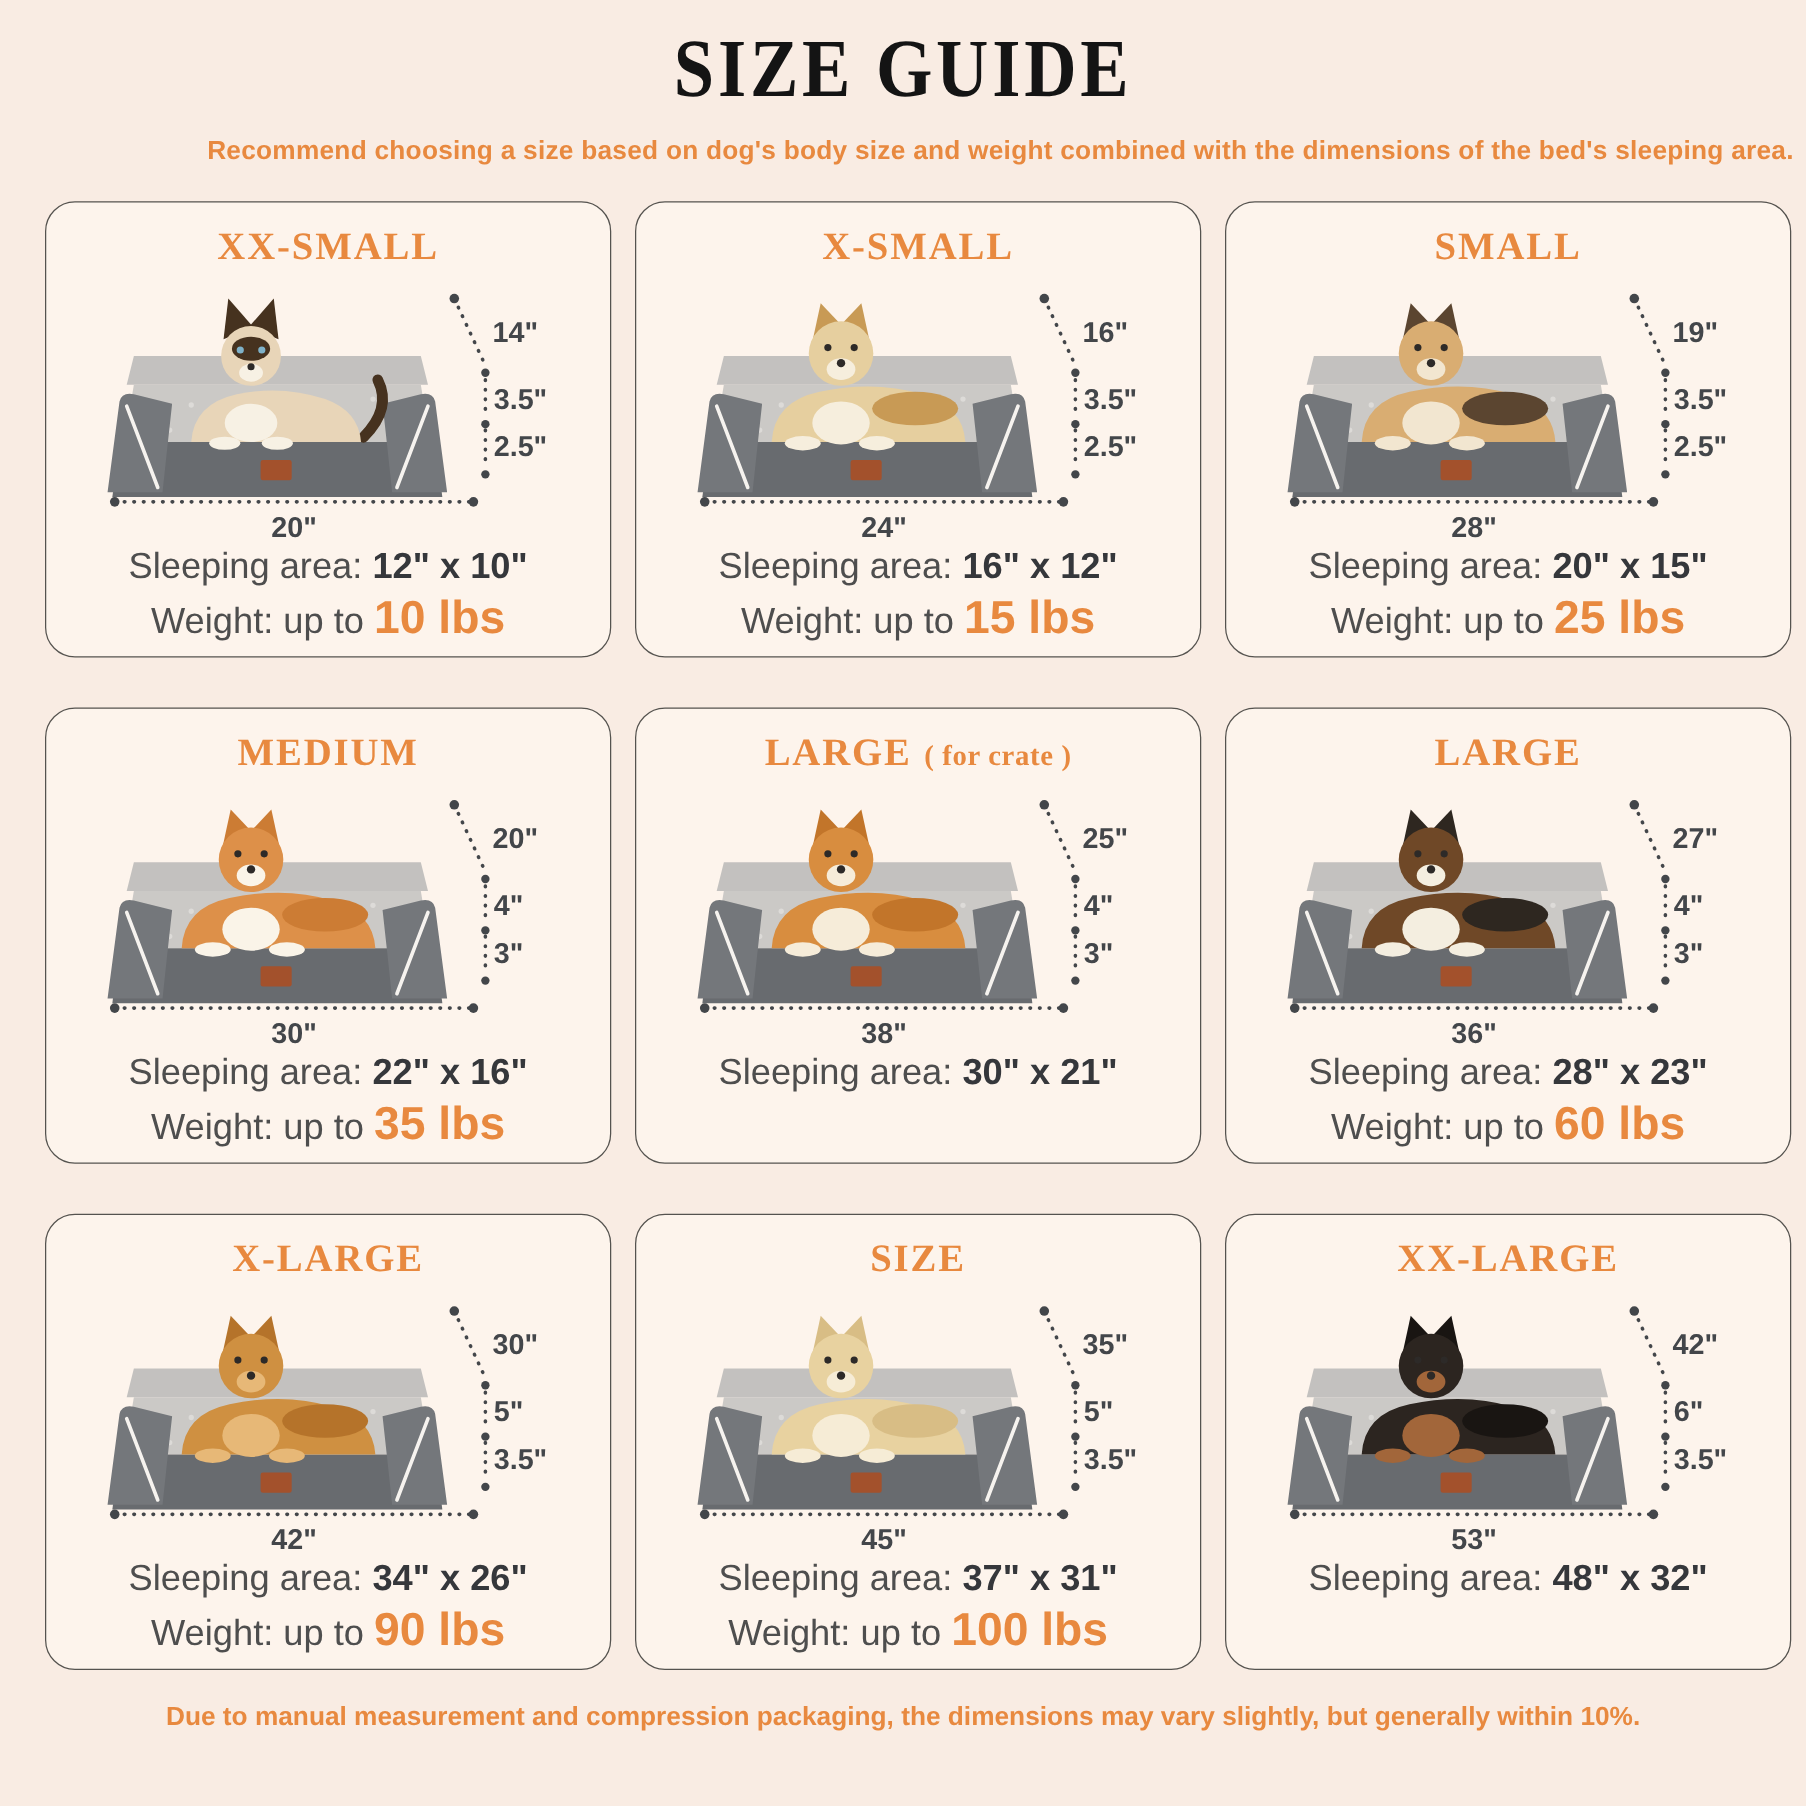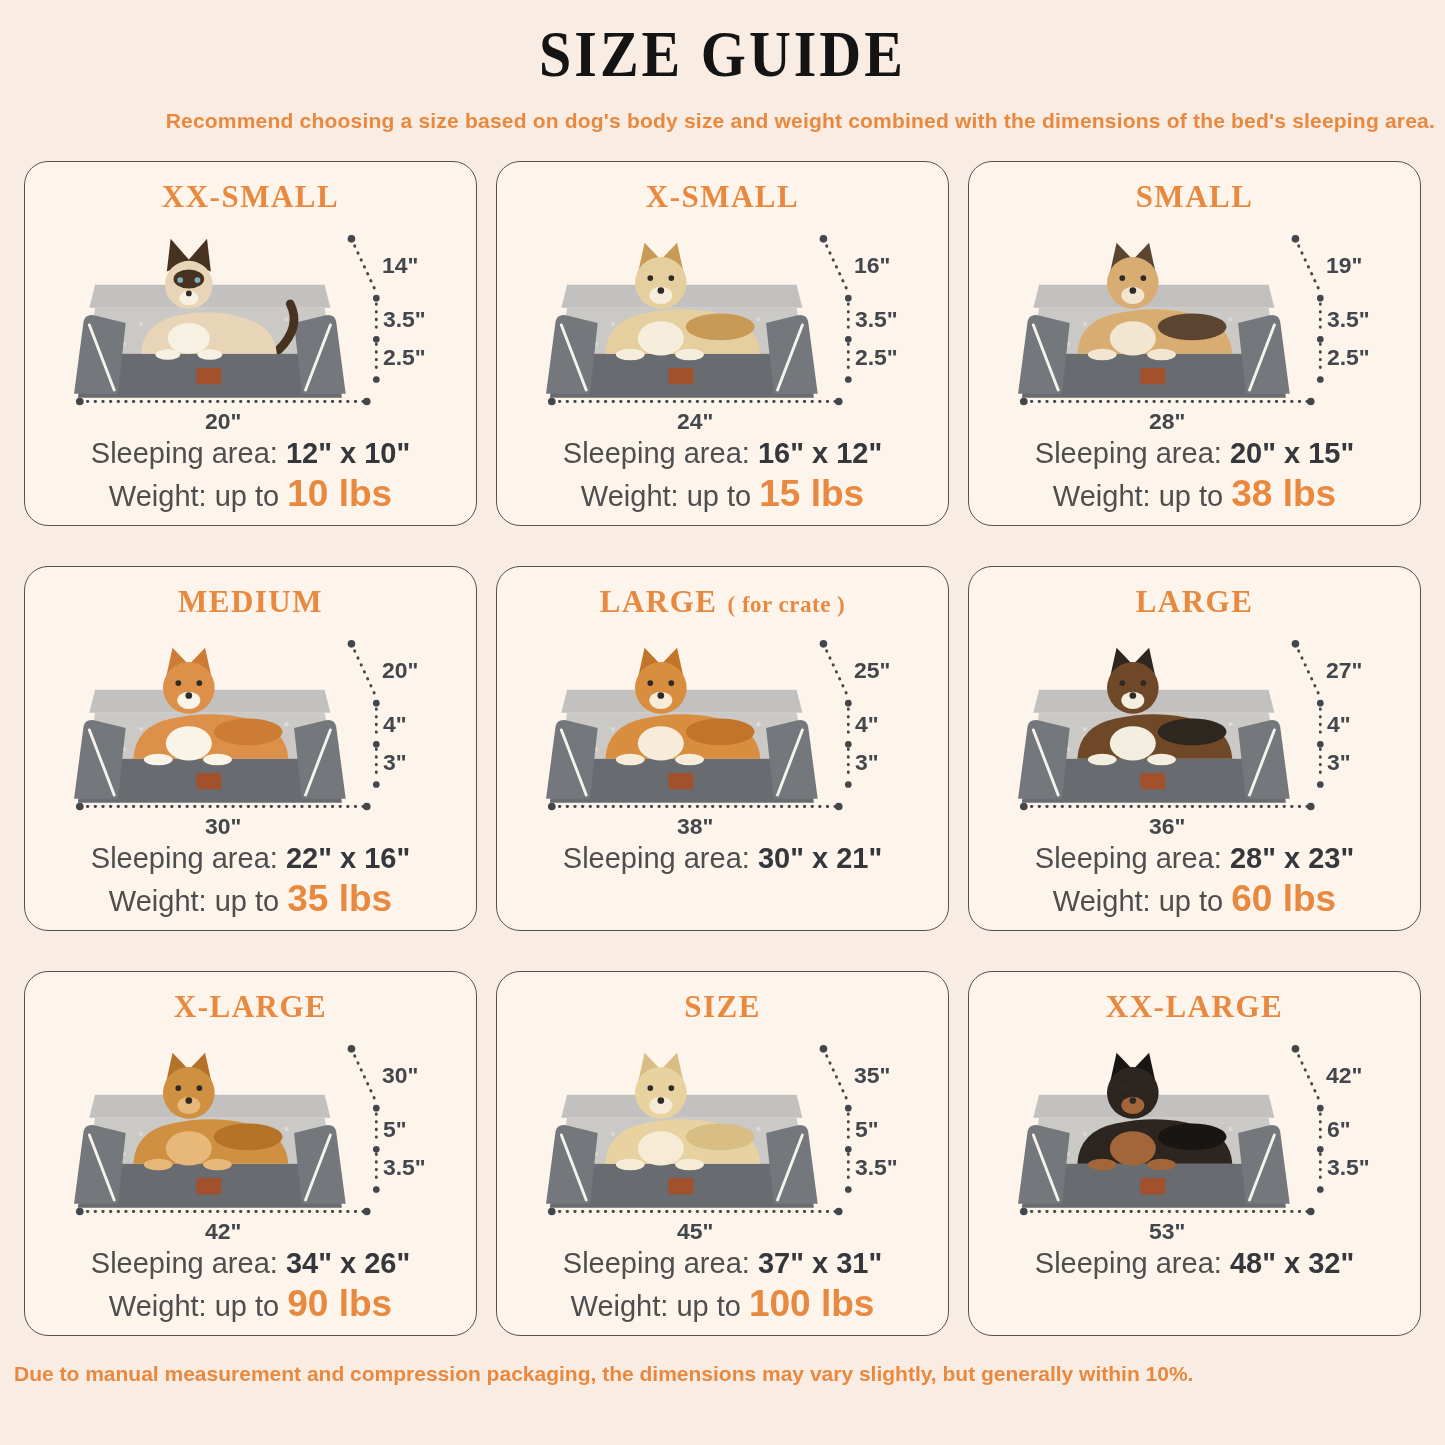--- a/index.html
+++ b/index.html
@@ -8,33 +8,33 @@
     --bed_dark:#74777b; --bed_base:#686b6f; --cushion_light:#cbc9c6; --bolster_light:#c3c1bf;
     --piping_white:#f6f3ef; --tag_brown:#a3512c; --card_border:#55534f;
   }
   *{box-sizing:border-box}
   html,body{margin:0;padding:0}
   body{width:1445px;height:1445px;background:var(--background);font-family:"Liberation Sans",sans-serif;overflow:hidden}
   header{text-align:center}
   h1{font-family:"Liberation Serif",serif;font-weight:700;color:var(--title_color);
      font-size:58px;letter-spacing:3px;margin:16px 0 0;transform:scaleY(1.14);transform-origin:top center}
   .subtitle{color:var(--accent_orange);font-weight:700;font-size:21px;letter-spacing:.2px;margin:26px 10px 0;text-align:right}
-  .grid{display:grid;grid-template-columns:repeat(3,453px);column-gap:19px;row-gap:40px;padding:0 24px;margin-top:28px}
+  .grid{display:grid;grid-template-columns:repeat(3,453px);column-gap:19px;row-gap:40px;padding:0 36px;margin-top:28px}
   .card{background:var(--card_background);border:1.5px solid var(--card_border);border-radius:24px;
         height:365px;padding:10px 12px 0;overflow:hidden}
   .card-title{text-align:center;font-family:"Liberation Serif",serif;font-weight:700;color:var(--accent_orange);
         font-size:31px;letter-spacing:1.5px;margin:8px 0 0;line-height:1.1;white-space:nowrap}
   .title-note{font-size:23px;letter-spacing:.5px;margin-left:10px}
   .title-note:empty{display:none}
   .figure{display:block;margin:0 auto;width:412px;height:220px}
   .info-line{text-align:center;margin:2px 0 0;color:var(--text_gray);font-size:29px;line-height:1.2}
   .info-line .val{color:var(--value_dark);font-weight:700}
   .info-line.weight{margin-top:1px}
   .wval{color:var(--accent_orange);font-size:37px;font-weight:700}
-  footer{text-align:left;margin-top:26px}
+  footer{text-align:center;margin-top:26px}
   .note{color:var(--accent_orange);font-weight:700;font-size:21px;margin:0 14px}
   
   .bolster-back{fill:var(--bolster_light)} .cushion{fill:var(--cushion_light)} .fluff{fill:#dddbd8}
   .base{fill:var(--bed_base)} .arm{fill:var(--bed_dark)}
   .piping{stroke:var(--piping_white);stroke-width:3;stroke-linecap:round}
   .tag{fill:var(--tag_brown)} .eye,.nose{fill:#2d2a28} .cat-eye{fill:#7fb2c9}
   .tail{stroke-width:9;stroke-linecap:round;fill:none}
   .dot-line{stroke:var(--dim_color);stroke-width:3;stroke-dasharray:.5 7.5;stroke-linecap:round;fill:none}
   .end-dot{fill:var(--dim_color)}
   .dim{font-family:"Liberation Sans",sans-serif;font-size:24px;font-weight:700;fill:var(--dim_color)}
@@ -197,21 +197,21 @@
         <text class="dim" x="352" y="62">19"</text>
         <text class="dim" x="353" y="118">3.5"</text>
         <text class="dim" x="353" y="158">2.5"</text>
         <line class="dot-line" x1="36" y1="196" x2="336" y2="196"></line>
         <circle class="end-dot" cx="36" cy="196" r="4"></circle>
           <circle class="end-dot" cx="336" cy="196" r="4"></circle>
         <text class="dim center" x="186" y="225">28"</text>
       </g>
     </svg>
     <p class="info-line"><span>Sleeping area:</span> <b class="val">20" x 15"</b></p>
-    <p class="info-line weight"><span>Weight: up to</span> <b class="wval">38 lbs</b></p>
+    <p class="info-line weight"><span>Weight: up to</span> <b class="wval">25 lbs</b></p>
   </section>
 
   <section class="card">
     <h2 class="card-title"><span>MEDIUM</span></h2>
     <svg class="figure" viewBox="0 0 430 230">
       <g>
         <path class="bolster-back" d="M52,74 L292,74 L298,98 L46,98 Z"></path>
         <path class="cushion" d="M52,98 L292,98 L300,146 L44,146 Z"></path>
         <circle class="fluff" cx="100" cy="115" r="2.2"></circle>
           <circle class="fluff" cx="224" cy="126" r="2.2"></circle>

